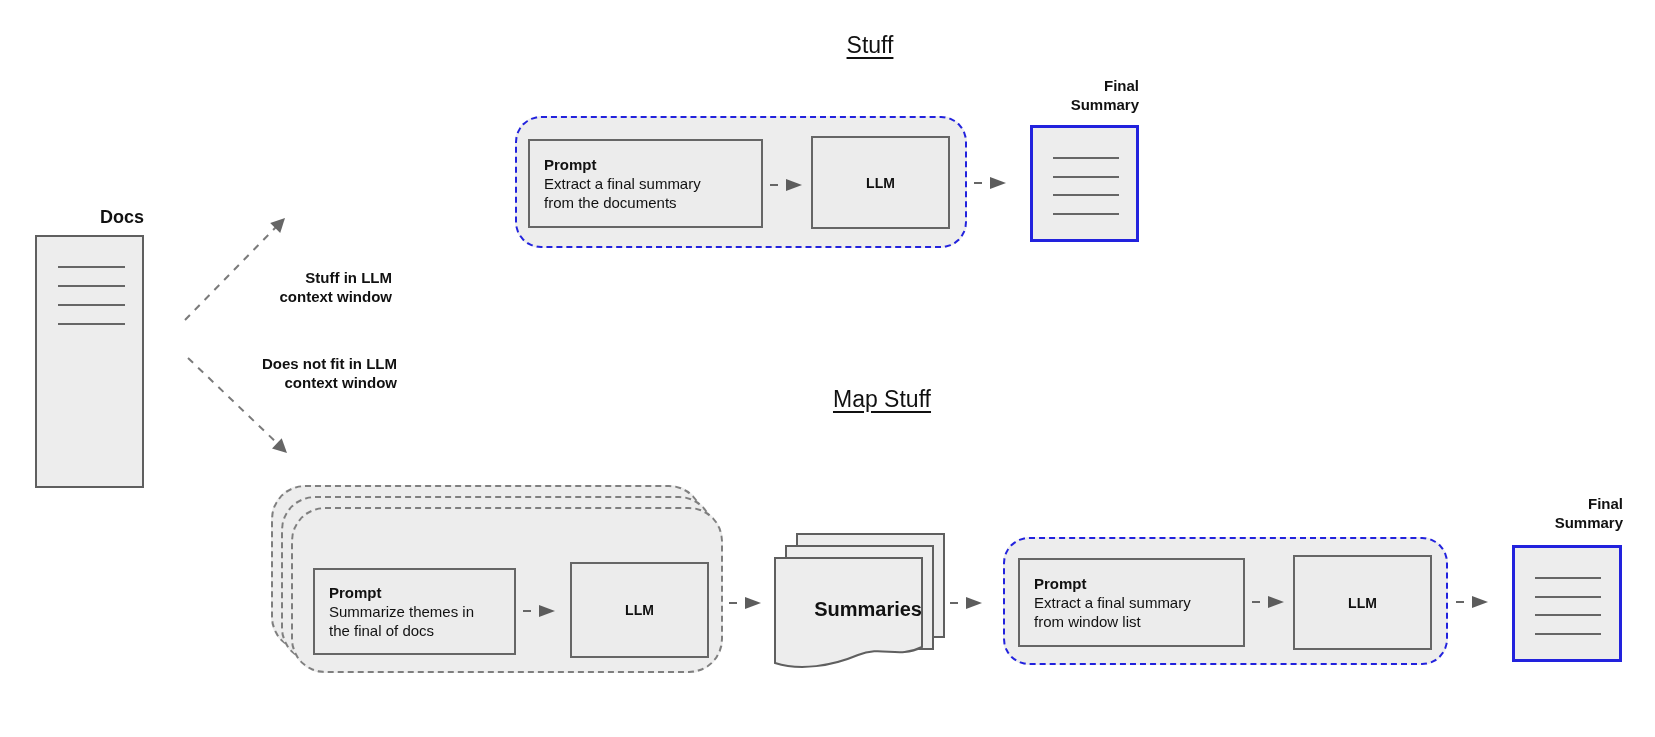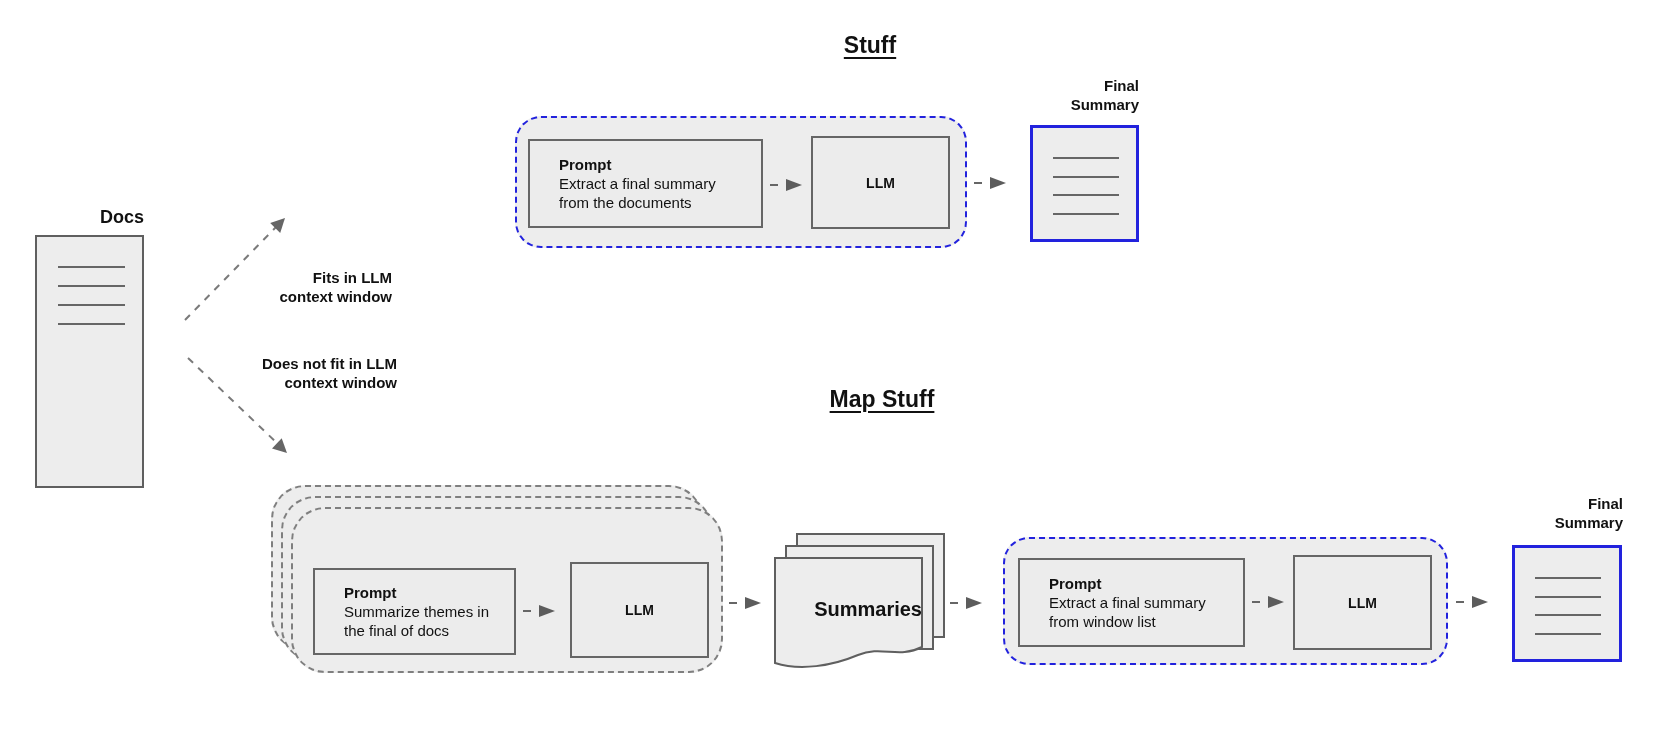--- a/index.html
+++ b/index.html
@@ -2,41 +2,41 @@
 <html><head>
 <meta charset="utf-8">
 <style>
   html,body{margin:0;padding:0;background:#ffffff;}
   #canvas{
     position:relative;width:1655px;height:737px;overflow:hidden;
     background:#ffffff;font-family:"Liberation Sans", sans-serif;color:#111;
   }
   .abs{position:absolute;}
   .title{
-    font-weight:bold;font-size:23px;text-align:center;
+    font-weight:normal;font-size:23px;text-align:center;
     text-decoration:underline;text-decoration-thickness:2px;text-underline-offset:4px;
   }
   .lbl{font-weight:bold;font-size:15px;line-height:19px;text-align:right;}
   .doc-icon{
     background:#ededed;border:2px solid #5f5f5f;box-sizing:border-box;
   }
   .doc-icon.blue{border:3px solid #2222dd;}
   .doc-line{position:absolute;height:2px;background:#666;}
   .dashed-container{
     background:#ededed;border:2px dashed #2222dd;border-radius:26px;box-sizing:border-box;
   }
   .stack-sheet{
     position:absolute;width:432px;height:166px;background:#ededed;
     border:2px dashed #7f7f7f;border-radius:34px;box-sizing:border-box;
   }
   .node-box{
     position:absolute;background:#ececec;border:2px solid #666;box-sizing:border-box;
     display:flex;flex-direction:column;justify-content:center;
   }
-  .prompt-text{font-size:15px;line-height:19px;padding-left:29px;padding-right:6px;}
+  .prompt-text{font-size:15px;line-height:19px;padding-left:14px;padding-right:6px;}
   .prompt-text .head{font-weight:bold;}
   .llm-box{align-items:center;font-weight:bold;font-size:14px;}
   .connector{overflow:visible;}
 </style>
 </head>
 <body>
 
 <div id="canvas">
 
   <div class="abs lbl" style="left:35px;top:208px;width:109px;font-size:18px;">Docs</div>
@@ -48,21 +48,21 @@
   </div>
 
   <svg class="abs" style="left:170px;top:200px;" width="130" height="270">
     <line x1="15" y1="120" x2="106" y2="27" stroke="#7a7a7a" stroke-width="2" stroke-dasharray="7 7"></line>
     <polygon points="115,18 110.2,32.9 100.2,23.1" fill="#666"></polygon>
     <line x1="18" y1="158" x2="108" y2="244" stroke="#7a7a7a" stroke-width="2" stroke-dasharray="7 7"></line>
     <polygon points="117,253 102.0,248.4 111.7,238.2" fill="#666"></polygon>
   </svg>
 
   <div class="abs lbl" style="left:212px;top:268px;width:180px;">
-    <div>Fits in LLM</div>
+    <div>Stuff in LLM</div>
     <div>context window</div>
   </div>
   <div class="abs lbl" style="left:207px;top:354px;width:190px;">
     <div>Does not fit in LLM</div>
     <div>context window</div>
   </div>
 
   <div class="abs title" style="left:790px;top:32px;width:160px;">Stuff</div>
 
   <div class="abs dashed-container" style="left:515px;top:116px;width:452px;height:132px;"></div>

